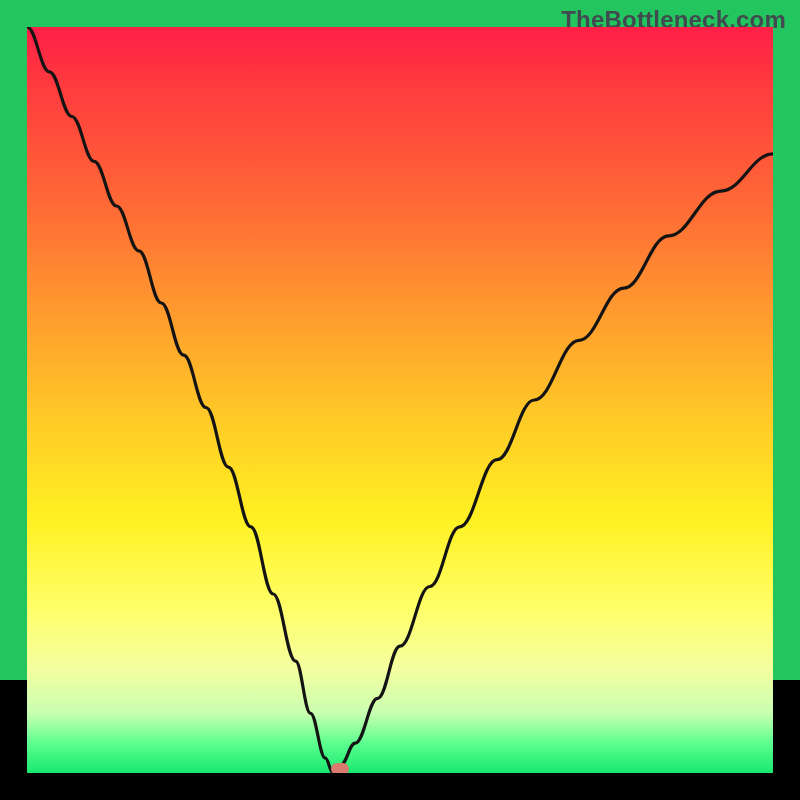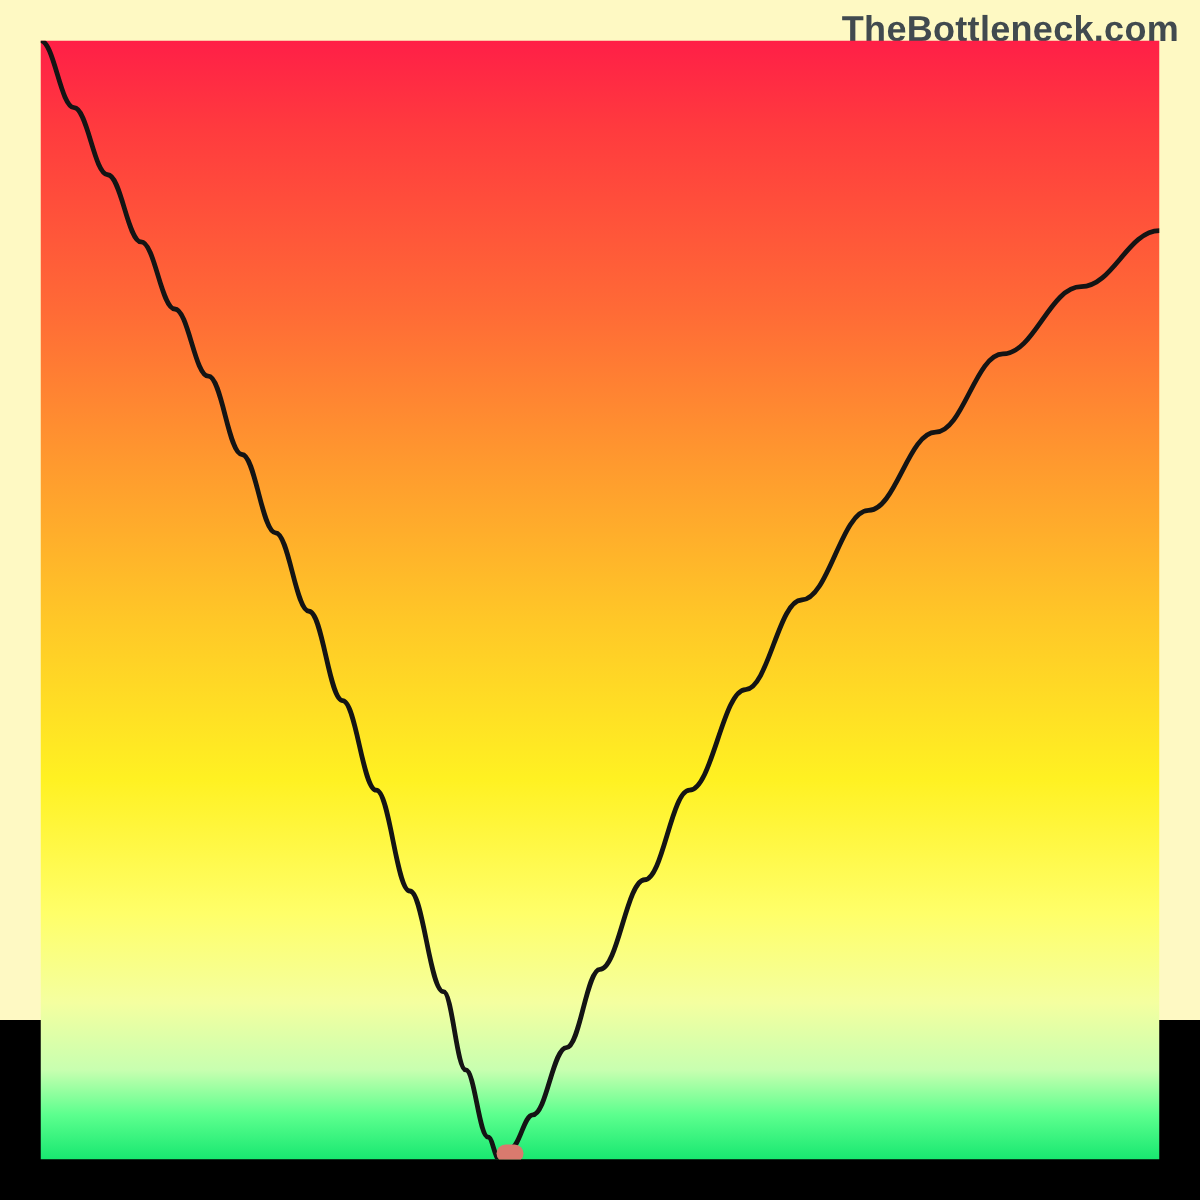--- a/index.html
+++ b/index.html
@@ -1,21 +1,21 @@
 <!DOCTYPE html>
 <html><head>
 <meta charset="utf-8">
 <style>
   * { margin: 0; padding: 0; box-sizing: border-box; }
   html, body { width: 800px; height: 800px; overflow: hidden; background: #000; }
   .frame {
     position: relative;
     width: 800px;
     height: 680px;
-    background: #fef9c3;
+    background: #22c55e;
   }
   .watermark {
     position: absolute;
     top: 6px;
     right: 14px;
     font-family: Arial, Helvetica, sans-serif;
     font-size: 24px;
     font-weight: 600;
     color: #414a4f;
     letter-spacing: 0.2px;

